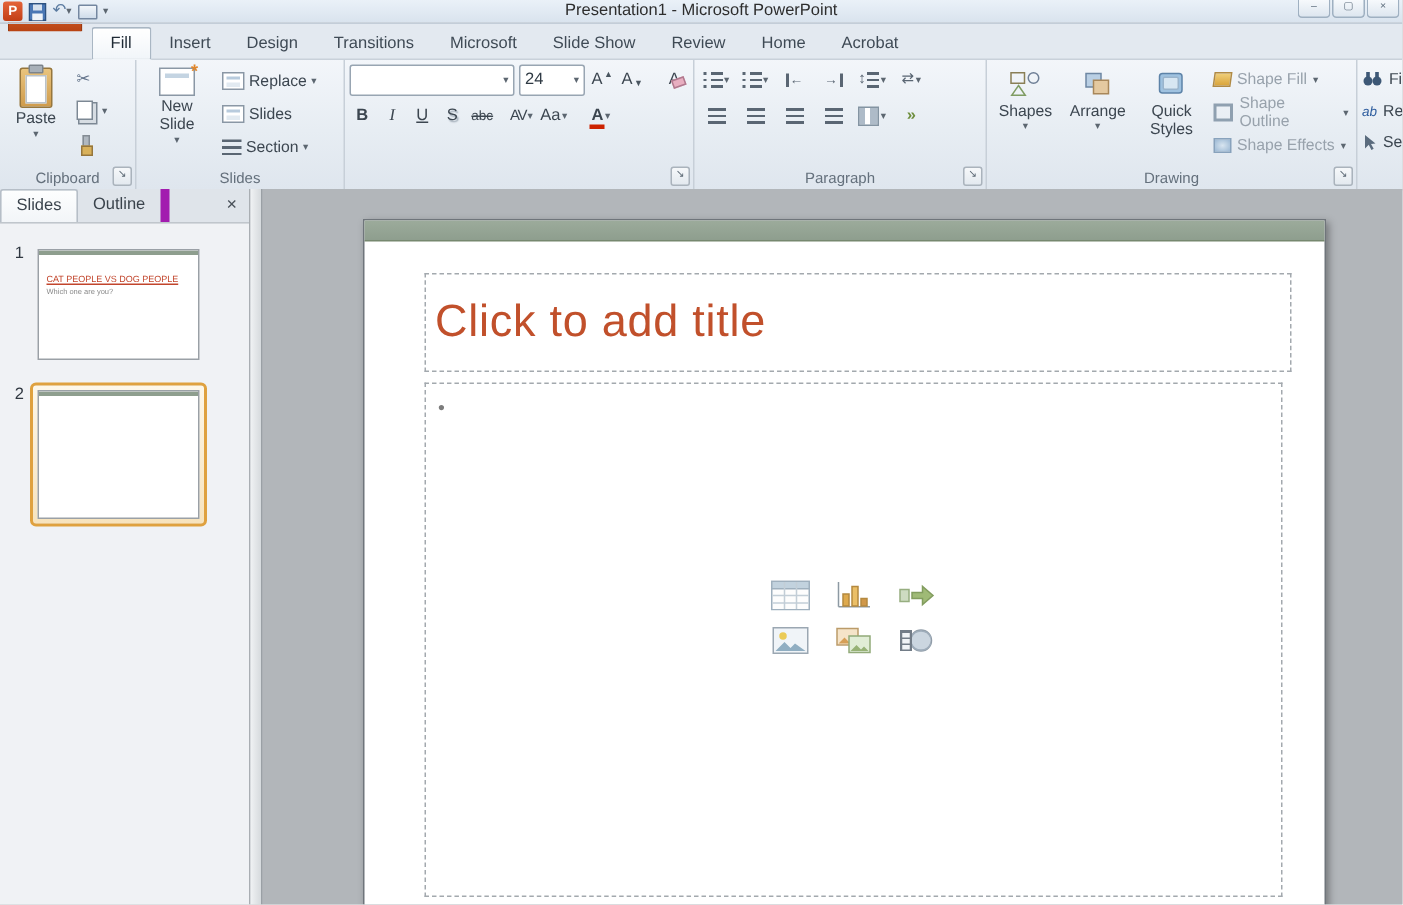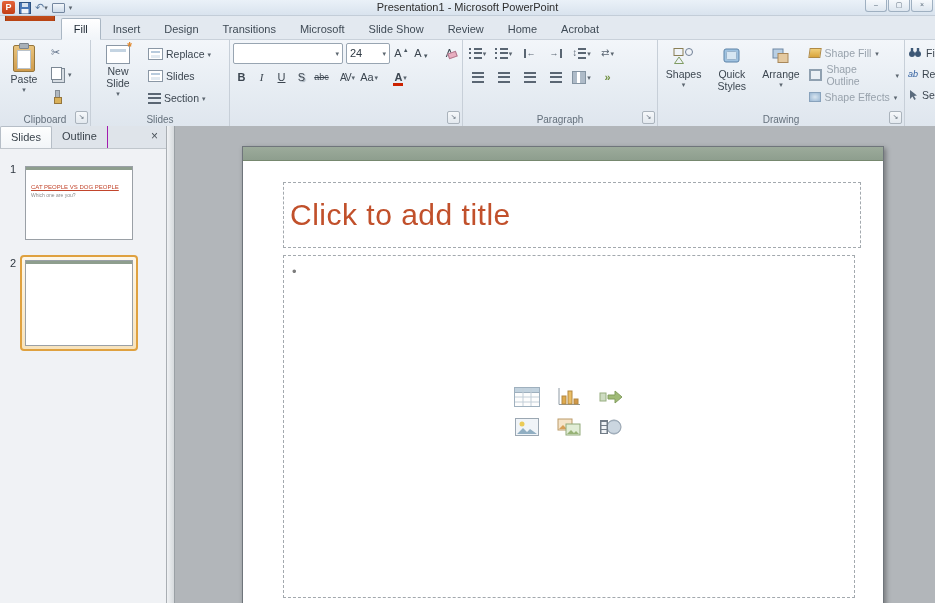--- a/index.html
+++ b/index.html
@@ -92,21 +92,21 @@
   .fill-ic{width:10px;height:8px;background:linear-gradient(#f0cf7a,#d9a43a);border:1px solid #b08a44;transform:skewX(-8deg);display:block;}
   .outline-ic{width:10px;height:8px;border:2px solid #8fa0b0;display:block;}
   .effects-ic{width:10px;height:8px;background:radial-gradient(#d8e5f0,#9ab7d3);border:1px solid #88a2bc;display:block;}
   
   .erow{display:flex;align-items:center;gap:4px;height:19px;font-size:10.5px;color:#3c4650;white-space:nowrap;}
   .replace-ic{color:#2e5d9e;font-size:9px;font-style:italic;}
   
   .workspace{position:absolute;top:126px;left:0;width:935px;height:477px;display:flex;}
   .leftpanel{width:166px;background:#f0f2f5;border-right:1px solid #a9aeb3;display:flex;flex-direction:column;flex:none;}
   .panel-tabs{height:22px;display:flex;align-items:stretch;background:#dfe4ea;border-bottom:1px solid #c0c6cc;}
-  .ptab{padding:4px 10px 0;font-size:11px;color:#3a434c;border-right:1px solid #a21caf;}
+  .ptab{padding:4px 10px 0;font-size:11px;color:#3a434c;border-right:6px solid #a21caf;}
   .ptab.active{background:linear-gradient(#fdfefe,#f2f5f8);border:1px solid #b6bec7;border-bottom:none;border-radius:2px 2px 0 0;}
   .pclose{margin-left:auto;padding:3px 8px 0;font-size:12px;color:#4a525a;}
   .thumbs{padding:12px 4px 0 2px;}
   .thumb-row{display:flex;gap:4px;margin-bottom:10px;}
   .thumb-num{font-size:11px;color:#2f3740;width:14px;text-align:right;padding-top:2px;flex:none;}
   .thumbwrap{border:2px solid transparent;border-radius:4px;padding:3px;}
   .thumbwrap.sel{border-color:var(--selection_border,#dfa13f);background:linear-gradient(#fdf7e9,#f7e3bd);}
   .thumb{width:106px;height:72px;background:#fff;border:1px solid #9aa0a6;overflow:hidden;}
   .thumbwrap.sel .thumb{height:84px;}
   .mini-band{height:3px;background:var(--slide_band,#8e9e8e);}
@@ -338,35 +338,35 @@
               <circle cx="16" cy="5" r="3.5" fill="none" stroke="#6f7f96"></circle>
               <path d="M6 10 l4.5 6.5 h-9 z" fill="none" stroke="#7f9c62"></path>
             </svg>
           </span>
         <span class="lbl">Shapes</span>
         <span class="dd">▾</span>
       </div>
       <div class="bigbtn" style="width:46px">
         <span class="cicon" style="opacity:1">
             <svg width="20" height="18" viewBox="0 0 20 18">
+              <rect x="2" y="2" width="10" height="9" fill="#b9cfe4" stroke="#6e87a3"></rect>
+              <rect x="7" y="6.5" width="10" height="9" fill="#e4c9a0" stroke="#a8875a"></rect>
+            </svg>
+          </span>
+        <span class="lbl">Arrange</span>
+        <span class="dd">▾</span>
+      </div>
+      <div class="bigbtn" style="width:46px">
+        <span class="cicon" style="opacity:1">
+            <svg width="20" height="18" viewBox="0 0 20 18">
               <rect x="2" y="2" width="15" height="13" rx="2" fill="#9fc2e0" stroke="#5d83a8"></rect>
               <rect x="4.5" y="4.5" width="10" height="8" rx="1" fill="#d7e6f2" stroke="#9ab4cc"></rect>
             </svg>
           </span>
         <span class="lbl" style="width:40px">Quick Styles</span>
-      </div>
-      <div class="bigbtn" style="width:46px">
-        <span class="cicon" style="opacity:1">
-            <svg width="20" height="18" viewBox="0 0 20 18">
-              <rect x="2" y="2" width="10" height="9" fill="#b9cfe4" stroke="#6e87a3"></rect>
-              <rect x="7" y="6.5" width="10" height="9" fill="#e4c9a0" stroke="#a8875a"></rect>
-            </svg>
-          </span>
-        <span class="lbl">Arrange</span>
-        <span class="dd">▾</span>
       </div>
       <div class="gcol" style="padding-top:1px">
         <span class="ddrow">
             <span class="fill-ic"></span>
             <span>Shape Fill</span>
             <span class="dd">▾</span>
           </span>
         <span class="ddrow">
             <span class="outline-ic"></span>
             <span>Shape Outline</span>

